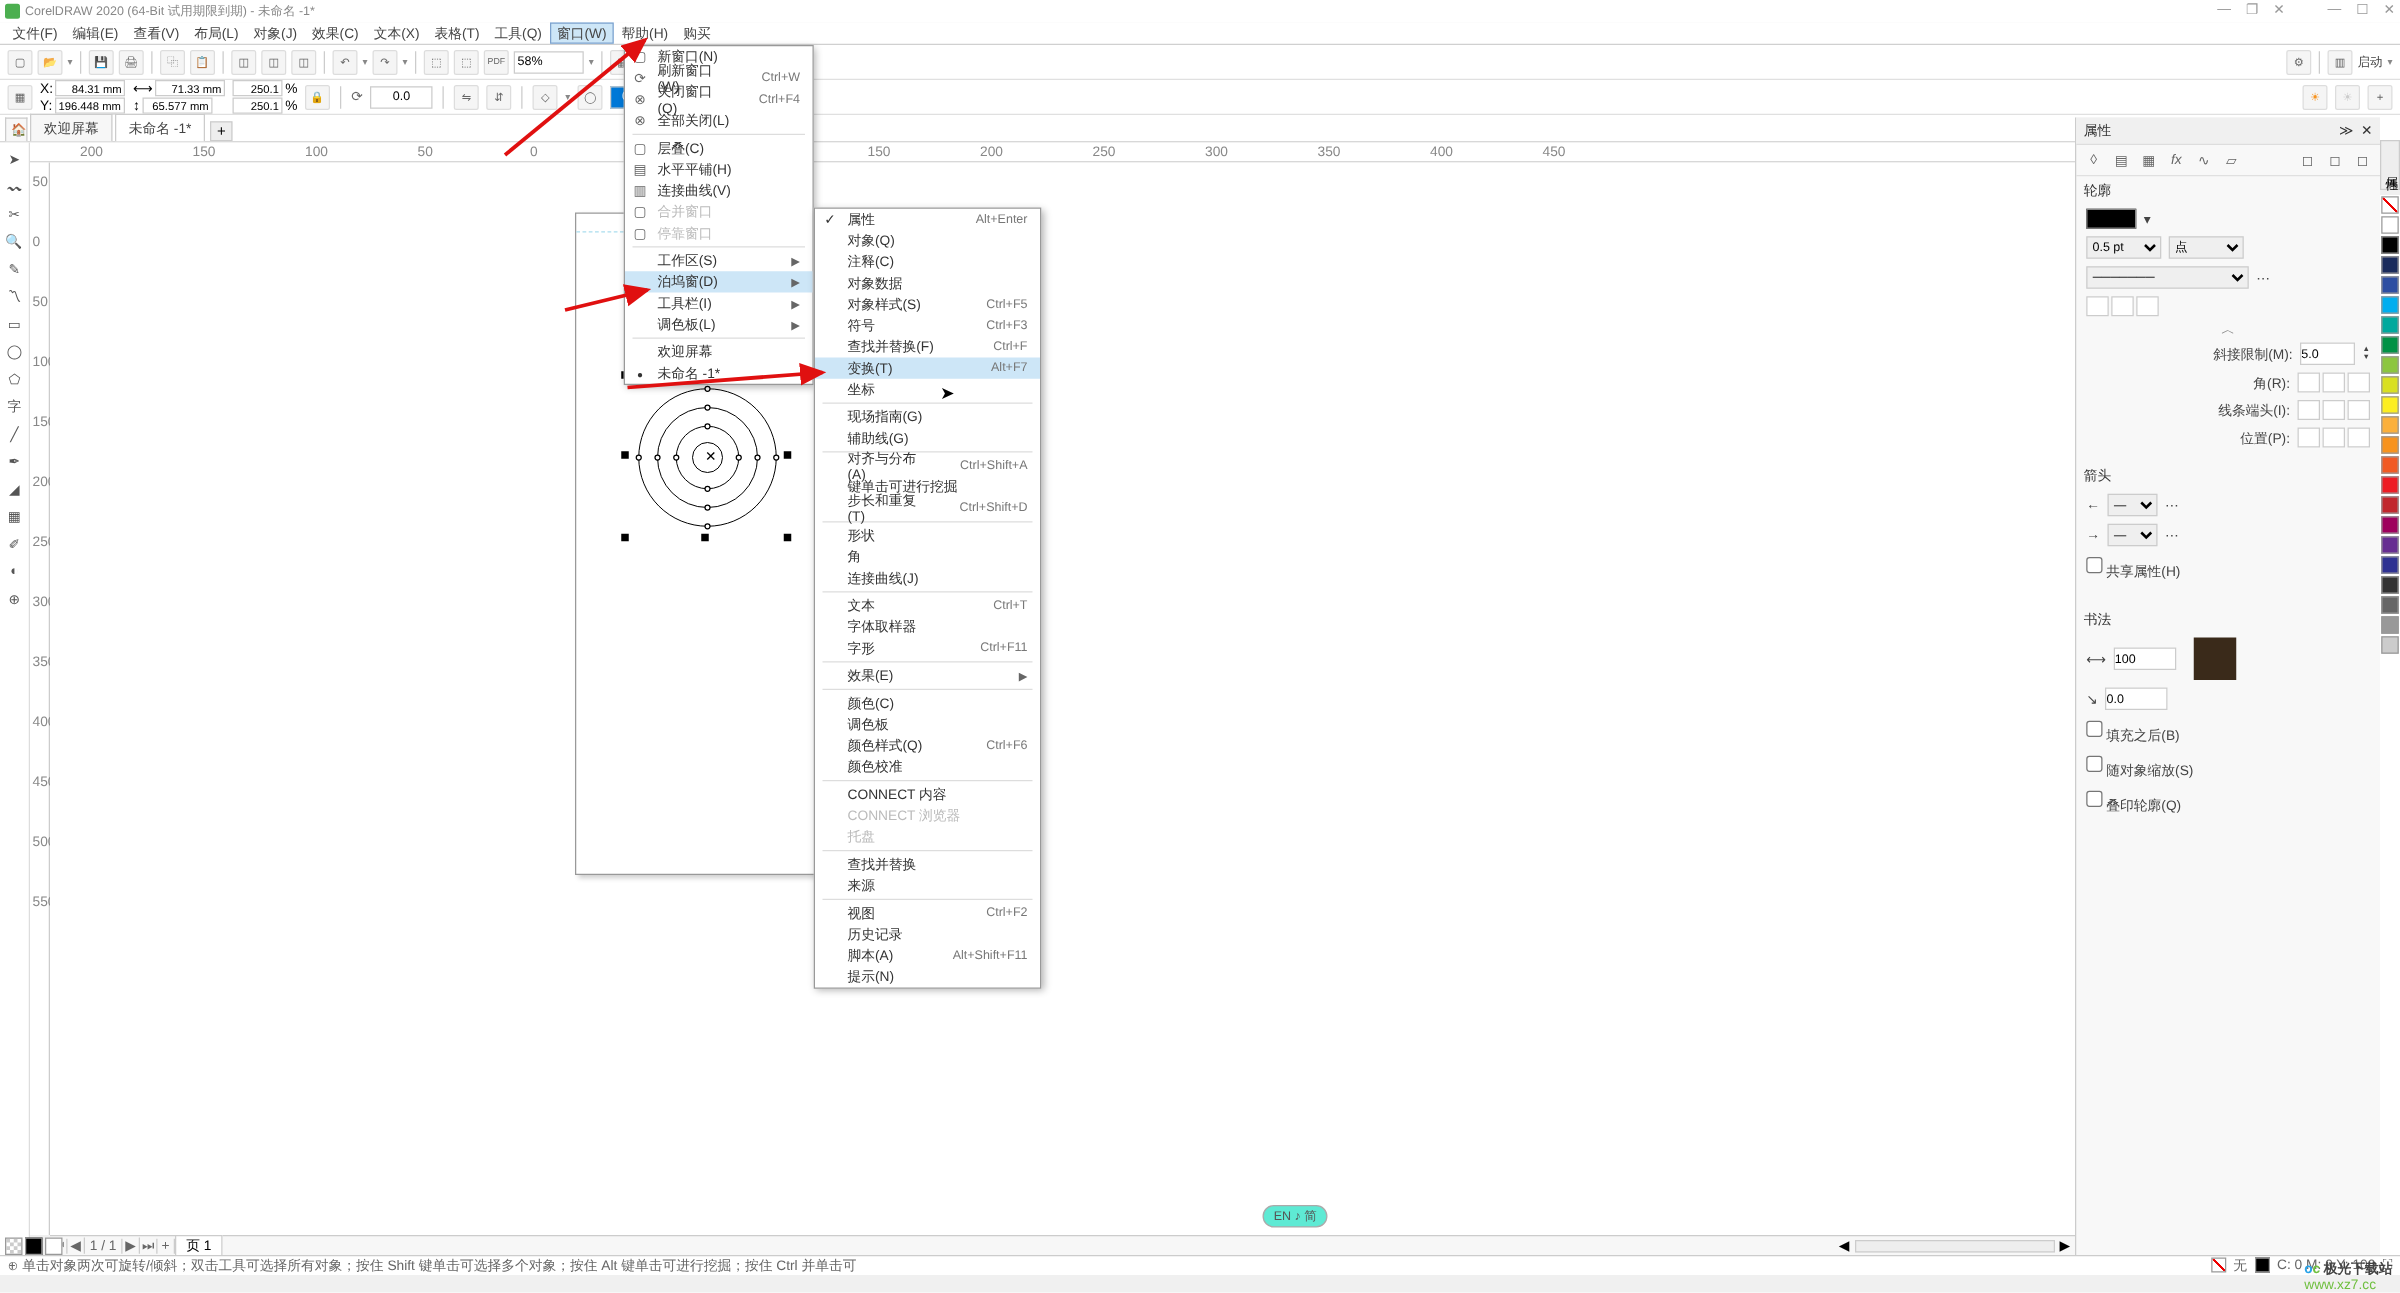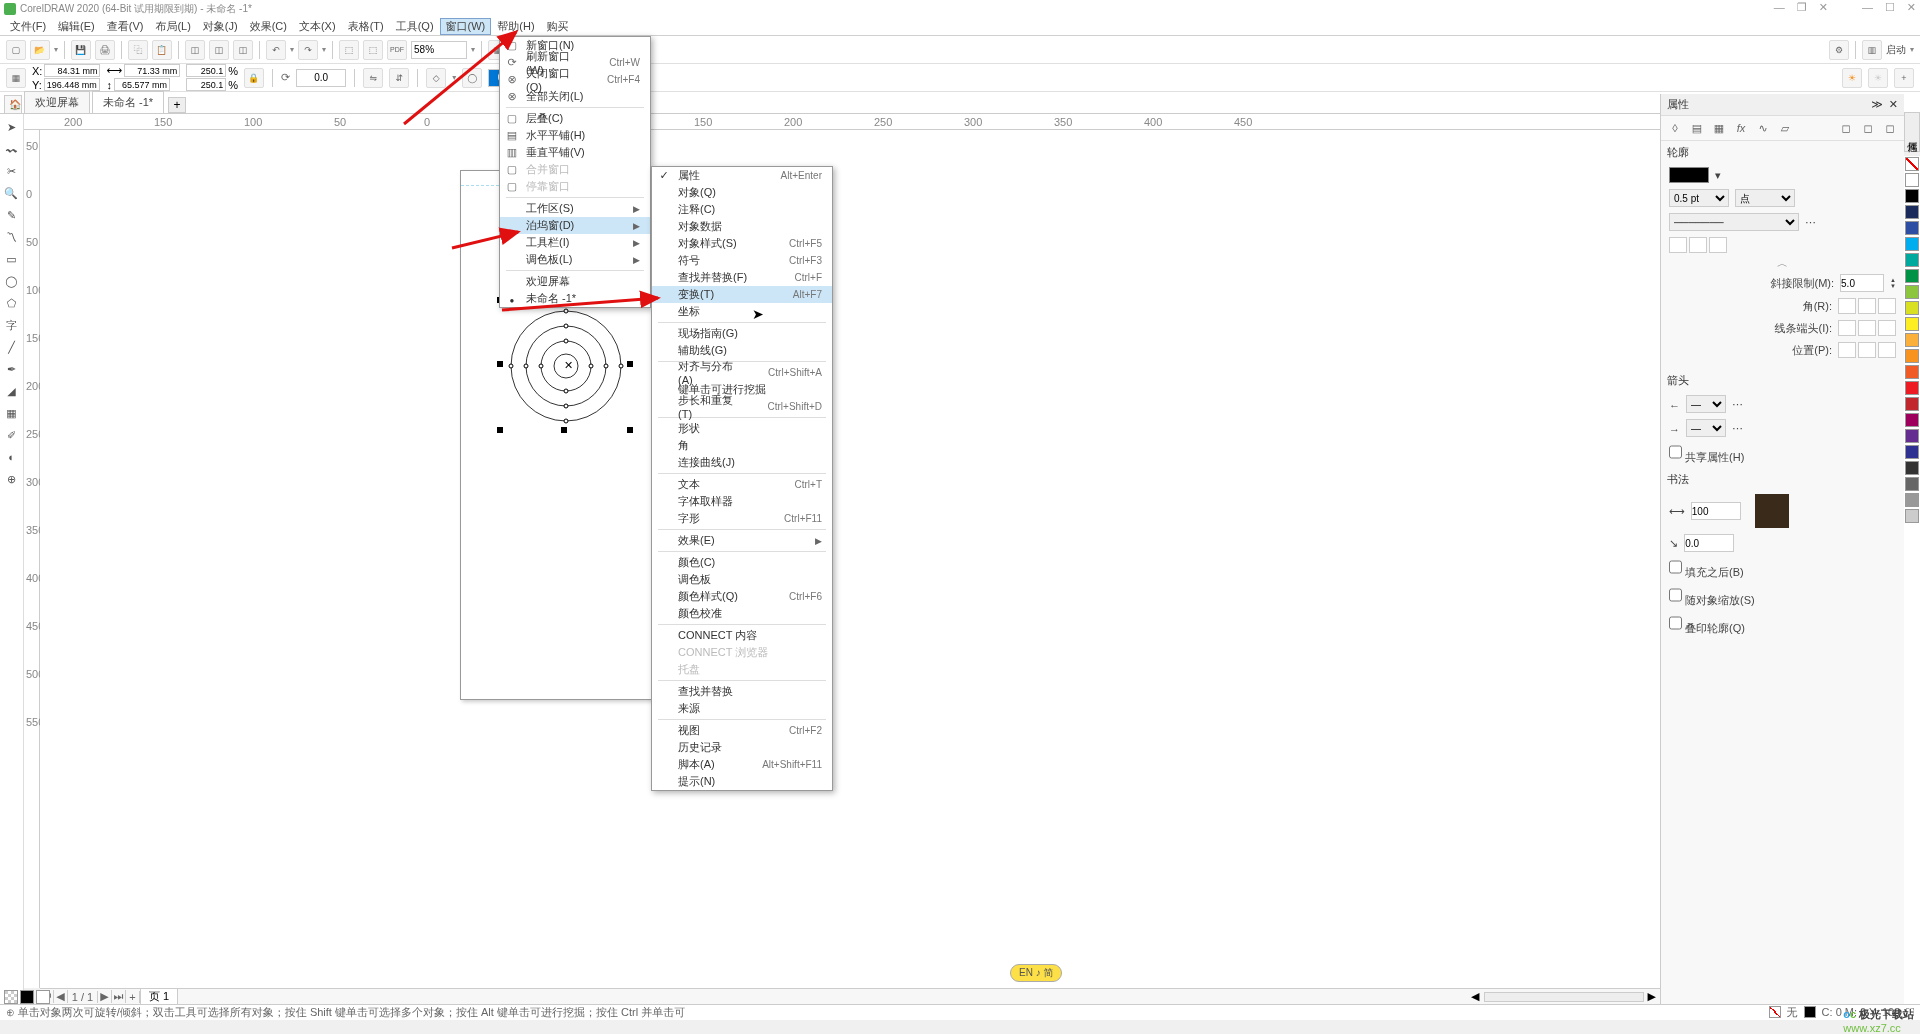--- a/index.html
+++ b/index.html
@@ -57,21 +57,21 @@
 .menu .mi.checked .icon-l::before { content:"✓"; color:#333;}
 .menu .mi.marked .icon-l::before { content:"●"; color:#333; font-size:8px;}
 .menu .sep { height:1px; background:#ddd; margin:2px 6px;}
 
 .statusbar { position:absolute; bottom:14px; left:0; right:0; height:16px; background:#fff; border-top:1px solid #ccc; font-size:10px; color:#666; padding:1px 6px; display:flex; align-items:center;}
 .pagebar { position:absolute; bottom:30px; left:40px; right:260px; height:16px; background:#f7f7f7; border-top:1px solid #ccc; display:flex; align-items:center; font-size:10px;}
 .pagebar .pbtn { width:14px; text-align:center; color:#666; border-right:1px solid #ccc;}
 .pagebar .ptab { padding:0 8px; background:#fff; border:1px solid #ccc;}
 .red-arrow { position:absolute; z-index:1500; pointer-events:none;}
 .status-right { position:absolute; bottom:14px; right:6px; height:16px; display:flex; align-items:center; gap:6px; font-size:10px; color:#666;}
-.lang-pill { position:absolute; background:#fde047; border:1px solid #aaa; border-radius:10px; padding:1px 8px; font-size:10px; color:#555; z-index:500;}
+.lang-pill { position:absolute; background:#5eead4; border:1px solid #aaa; border-radius:10px; padding:1px 8px; font-size:10px; color:#555; z-index:500;}
 .watermark { position:absolute; right:6px; bottom:0; font-size:10px; color:#888; z-index:500;}
 .watermark .blue{color:#2aa3e8; font-weight:bold;}
 .watermark .green{color:#6fbf3f; font-weight:bold;}
 </style>
 </head>
 <body>
 
 <div class="titlebar">
   <span class="logo" style="display:inline-block;width:12px;height:12px;background:#4caf50;border-radius:2px;margin-right:4px;"></span>
   <span class="title">CorelDRAW 2020 (64-Bit 试用期限到期) - 未命名 -1*</span>
@@ -394,21 +394,21 @@
     <span>⋯</span>
   </div>
   <div class="prop-row">
     <span>→</span>
     <select style="width:40px;"><option>—</option></select>
     <span>⋯</span>
   </div>
   <div class="prop-row">
       <label><input type="checkbox" style=""> <span>共享属性(H)</span></label>
     </div>
-  <div class="section-title" style="margin-top:0; display:flex; justify-content:space-between;">书法</div>
+  <div class="section-title" style="margin-top:16px; display:flex; justify-content:space-between;">书法</div>
   <div class="prop-row">
     <span>⟷</span>
     <input style="width: 50px;" value="100">
     <span style="width:34px;height:34px;background:#3a2a1a;margin-left:8px;"></span>
   </div>
   <div class="prop-row">
     <span>↘</span>
     <input style="width: 50px;" value="0.0">
   </div>
   <div class="prop-row">
@@ -475,21 +475,21 @@
     <div class="mi">
       <span class="icon-l">▢</span>
       <span>层叠(C)</span>
     </div>
     <div class="mi">
       <span class="icon-l">▤</span>
       <span>水平平铺(H)</span>
     </div>
     <div class="mi">
       <span class="icon-l">▥</span>
-      <span>垂直平铺(V)</span>
+      <span>连接曲线(V)</span>
     </div>
     <div class="mi disabled">
       <span class="icon-l">▢</span>
       <span>合并窗口</span>
     </div>
     <div class="mi disabled">
       <span class="icon-l">▢</span>
       <span>停靠窗口</span>
     </div>
     <div class="sep"></div>

